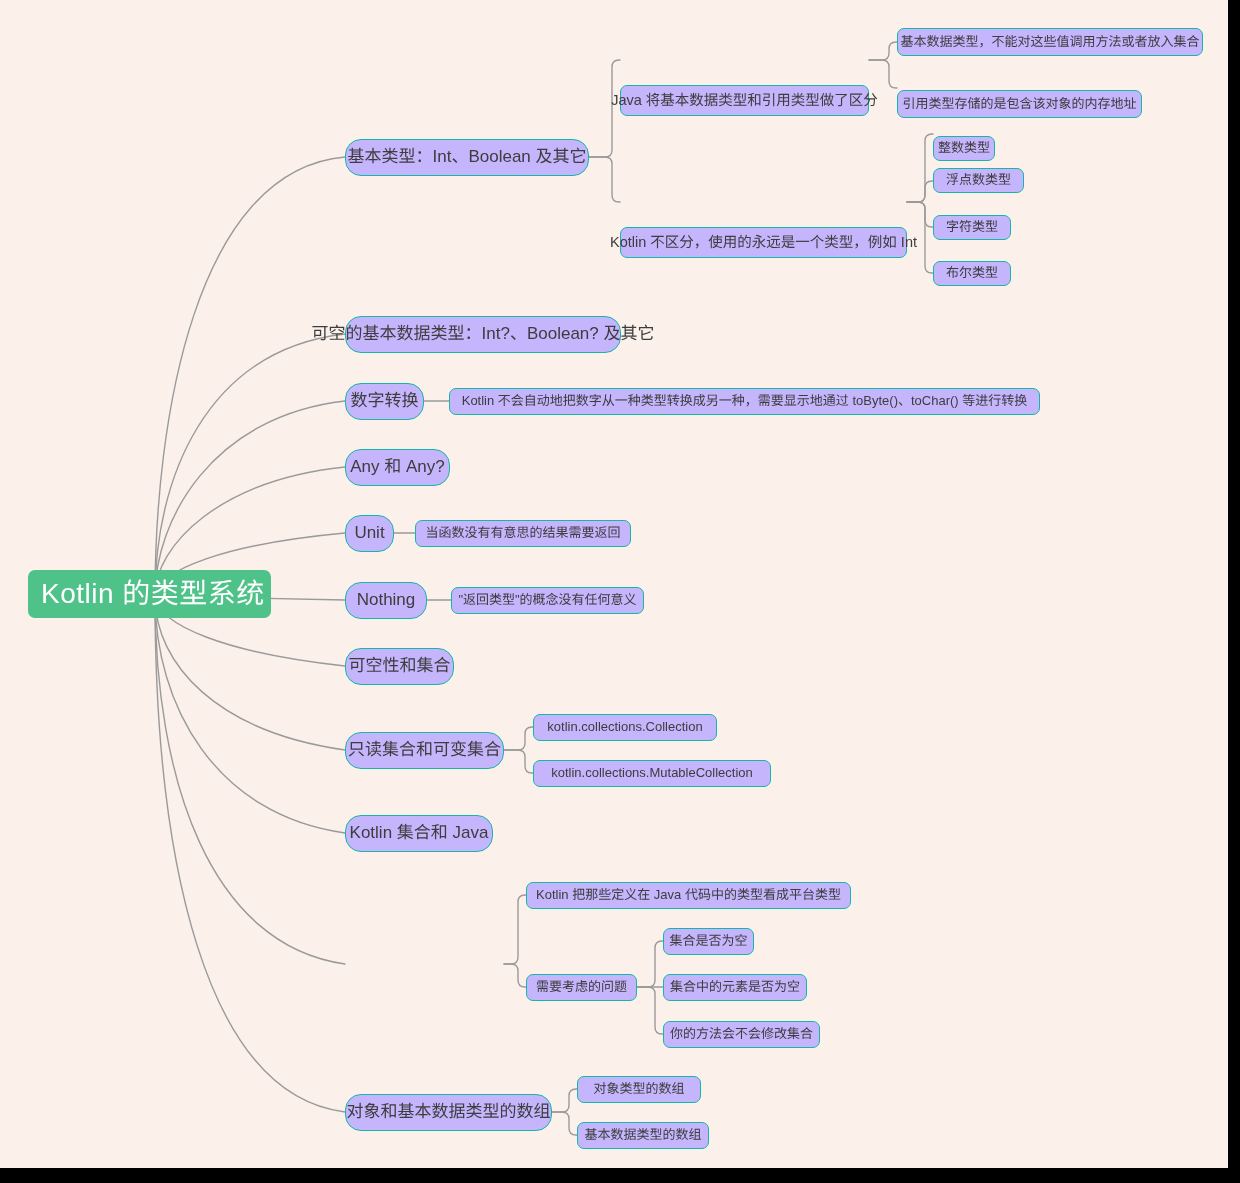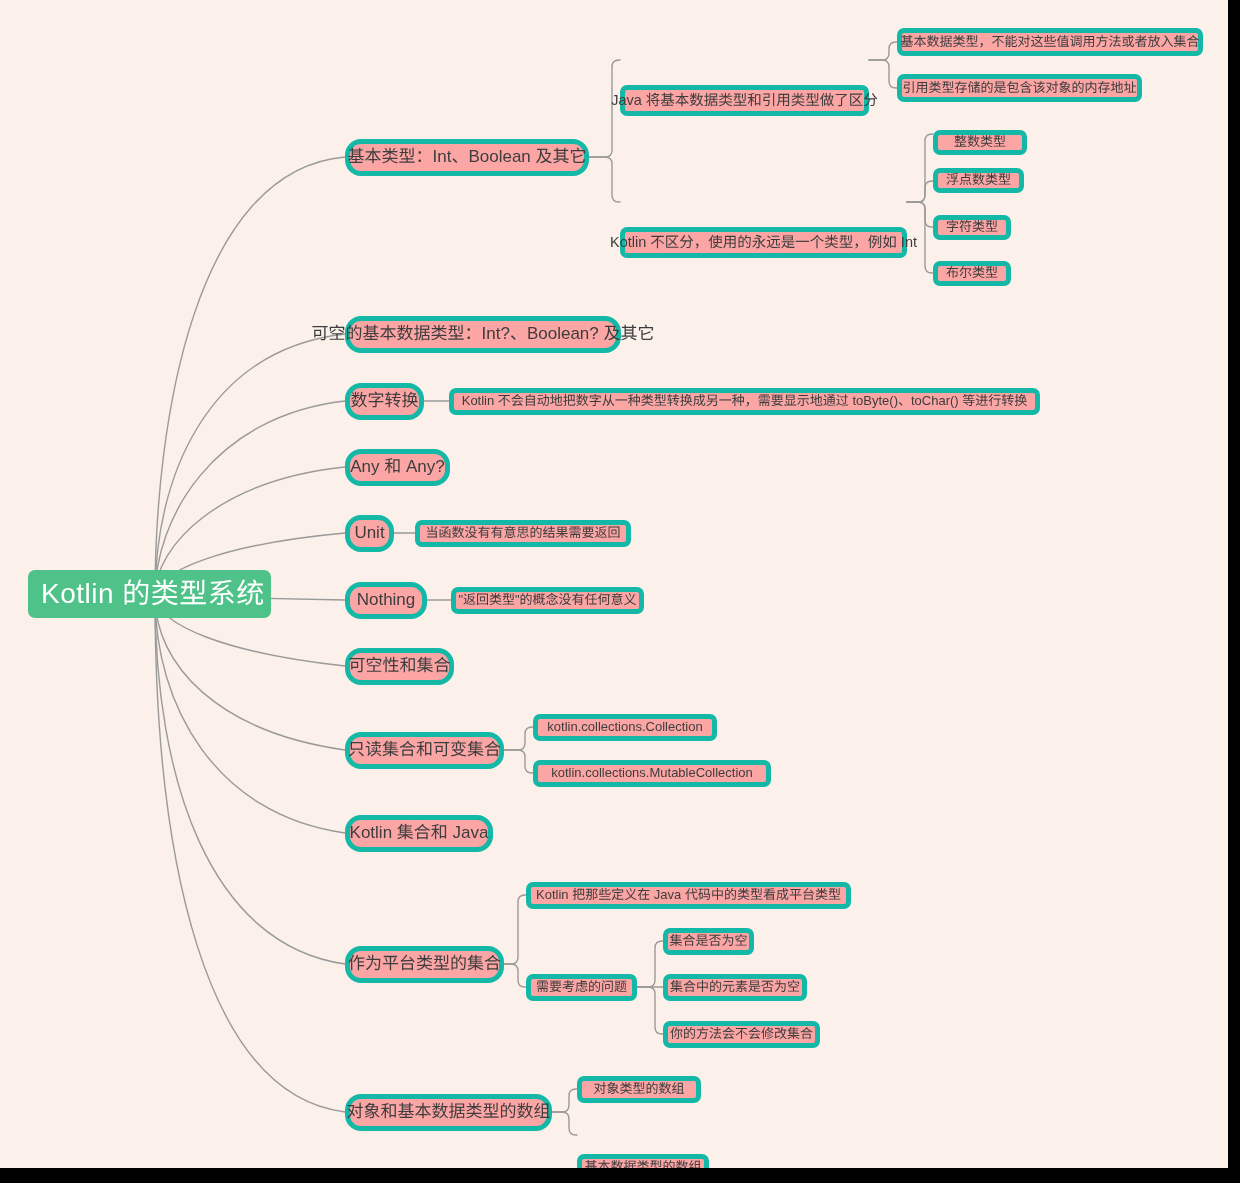--- a/index.html
+++ b/index.html
@@ -30,22 +30,22 @@
     width: 1228px;
     height: 1168px;
     pointer-events: none;
   }
   .node {
     position: absolute;
     box-sizing: border-box;
     display: flex;
     align-items: center;
     justify-content: center;
-    background: #fca5a5;
-    border: 5px solid #14b8a6;
+    background: #c4b5fd;
+    border: 1px solid #14b8a6;
     border-radius: 7px;
     color: #3d3d3d;
     white-space: nowrap;
     line-height: 1.1;
     padding: 0 5px;
   }
   .node.root {
     background: #4ec288;
     border: none;
     border-radius: 7px;
@@ -126,28 +126,28 @@
   <div class="node lvl1" style="left:345px; top:139px; width:244px; height:37px;">
     <span>基本类型：Int、Boolean 及其它</span>
   </div>
 
   <div class="node lvl2" style="left:620px; top:45px; width:249px; height:31px;">
     <span>Java 将基本数据类型和引用类型做了区分</span>
   </div>
   <div class="node lvl3" style="left:897px; top:28px; width:306px; height:28px;">
     <span>基本数据类型，不能对这些值调用方法或者放入集合</span>
   </div>
-  <div class="node lvl3" style="left:897px; top:74px; width:245px; height:28px;">
+  <div class="node lvl3" style="left:897px; top:90px; width:245px; height:28px;">
     <span>引用类型存储的是包含该对象的内存地址</span>
   </div>
 
   <div class="node lvl2" style="left:620px; top:187px; width:287px; height:31px;">
     <span>Kotlin 不区分，使用的永远是一个类型，例如 Int</span>
   </div>
-  <div class="node lvl3" style="left:933px; top:130px; width:94px; height:25px;">
+  <div class="node lvl3" style="left:933px; top:136px; width:62px; height:25px;">
     <span>整数类型</span>
   </div>
   <div class="node lvl3" style="left:933px; top:168px; width:91px; height:25px;text-align:center;">
     <span>浮点数类型</span>
   </div>
   <div class="node lvl3" style="left:933px; top:215px; width:78px; height:25px;">
     <span>字符类型</span>
   </div>
   <div class="node lvl3" style="left:933px; top:261px; width:78px; height:25px;">
     <span>布尔类型</span>
@@ -193,23 +193,20 @@
     <span>kotlin.collections.Collection</span>
   </div>
   <div class="node lvl3" style="left:533px; top:760px; width:238px; height:27px;">
     <span>kotlin.collections.MutableCollection</span>
   </div>
 
   <div class="node lvl1" style="left:345px; top:815px; width:148px; height:37px;">
     <span>Kotlin 集合和 Java</span>
   </div>
 
-  <div class="node lvl1" style="left:345px; top:946px; width:159px; height:37px;">
-    <span>作为平台类型的集合</span>
-  </div>
   <div class="node lvl3" style="left:526px; top:882px; width:325px; height:27px;">
     <span>Kotlin 把那些定义在 Java 代码中的类型看成平台类型</span>
   </div>
   <div class="node lvl3" style="left:526px; top:974px; width:111px; height:27px;">
     <span>需要考虑的问题</span>
   </div>
   <div class="node lvl3" style="left:663px; top:928px; width:91px; height:27px;">
     <span>集合是否为空</span>
   </div>
   <div class="node lvl3" style="left:663px; top:974px; width:144px; height:27px;">
@@ -218,17 +215,17 @@
   <div class="node lvl3" style="left:663px; top:1021px; width:157px; height:27px;">
     <span>你的方法会不会修改集合</span>
   </div>
 
   <div class="node lvl1" style="left:345px; top:1094px; width:207px; height:37px;">
     <span>对象和基本数据类型的数组</span>
   </div>
   <div class="node lvl3" style="left:577px; top:1076px; width:124px; height:27px;">
     <span>对象类型的数组</span>
   </div>
-  <div class="node lvl3" style="left:577px; top:1122px; width:132px; height:27px;margin-top:32px;">
+  <div class="node lvl3" style="left:577px; top:1122px; width:132px; height:27px;">
     <span>基本数据类型的数组</span>
   </div>
 
 </div>
 
 </body></html>

